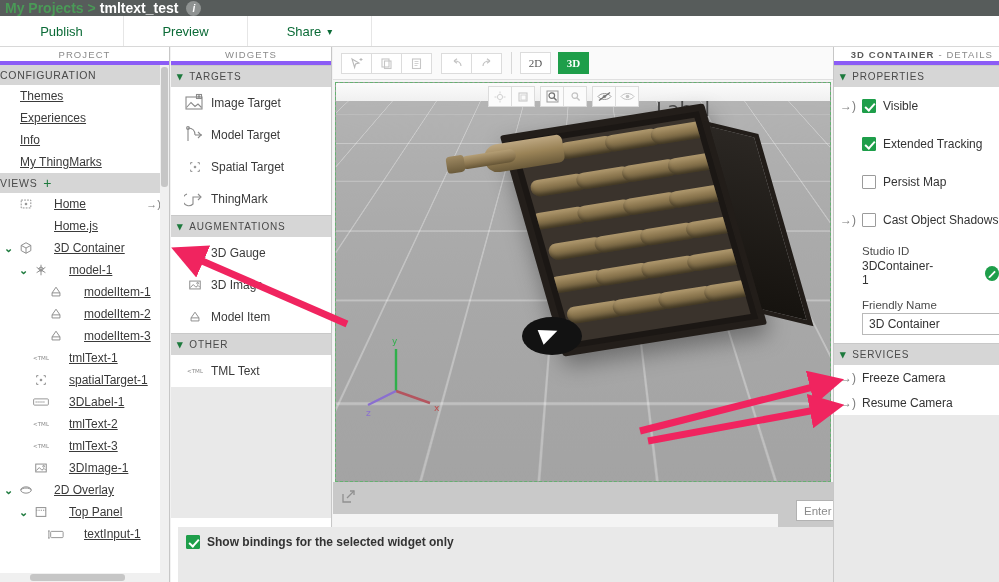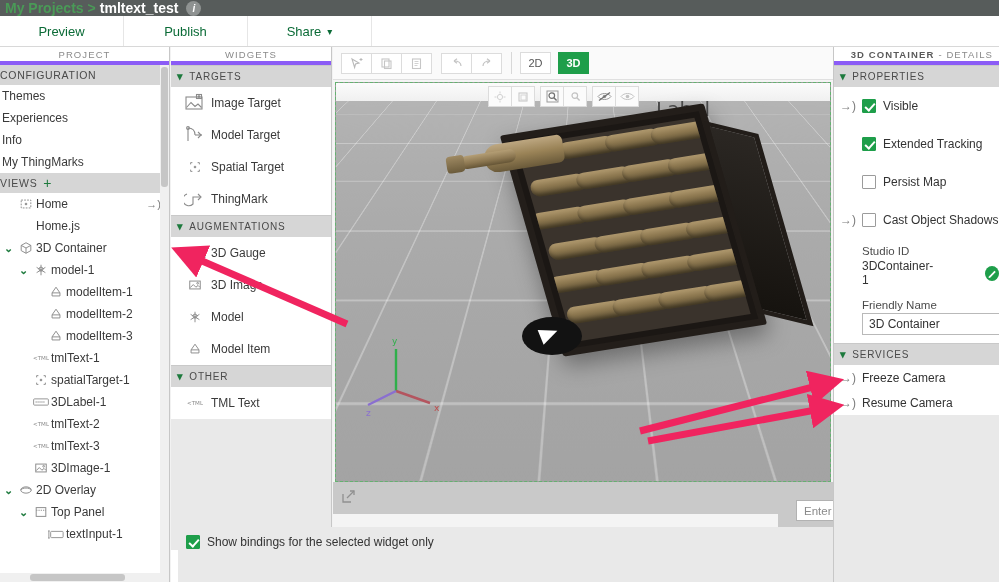--- a/index.html
+++ b/index.html
@@ -68,21 +68,21 @@
   
   #project-tree .shift { margin-left: -27px; }
 
   .tree-row {
     height: 22px; display: flex; align-items: center;
     font-size: 12px; color: #3a3a3a; white-space: nowrap; cursor: pointer;
   }
   .tree-row .chev { width: 13px; color: #1d7a3d; font-size: 11px; font-weight: bold; flex: none; }
   .tree-row .chev.empty { color: transparent; }
   .tree-row .tico { width: 17px; flex: none; display: flex; align-items: center; justify-content: center; }
-  .tree-row .lbl { margin-left: 2px; }
+  .tree-row .lbl { margin-left: 20px; text-decoration: underline; }
   .tree-row .bind-ico { margin-left: auto; margin-right: 8px; color: #7c7c7c; font-size: 11px; }
   .grp-head {
     height: 20px; background: #d6d6d6; display: flex; align-items: center;
     font-size: 10.5px; letter-spacing: 0.7px; color: #4a4a4a; white-space: nowrap;
   }
   .grp-head .plus { color: #1d7a3d; font-size: 14px; margin-left: 6px; font-weight: 300; }
 
   
   #widgets-panel {
     position: absolute; left: 171px; top: 47px; width: 161px; height: 535px;
@@ -107,21 +107,21 @@
   .tool-grp { display: flex; margin-right: 10px; }
   .tool-btn {
     width: 31px; height: 21px; border: 1px solid #dcdcdc; background: #fff;
     margin-right: -1px; display: flex; align-items: center; justify-content: center;
     cursor: pointer;
   }
   .vsep { width: 1px; height: 22px; background: #d8d8d8; margin: 0 8px 0 0; }
   .mode-btn {
     width: 31px; height: 22px; border: 1px solid #dcdcdc; background: #fff;
     display: flex; align-items: center; justify-content: center;
-    font-size: 11px; color: #555; cursor: pointer; margin-right: -1px;
+    font-size: 11px; color: #555; cursor: pointer; margin-right: -1px; font-family: Liberation Serif, serif;
   }
   .mode-btn.active { background: #1e9e4a; border-color: #1e9e4a; color: #fff; font-weight: bold; margin-left: 8px; }
 
   #viewport {
     position: relative; height: 400px; margin: 2px 2px 0 2px;
     border: 1.5px dashed #63b36f; overflow: hidden; background: #9c9c9c;
   }
   #floor {
     position: absolute; left: -120px; top: 18px; width: 740px; height: 420px;
     background:
@@ -216,21 +216,21 @@
   #filter-wrap {
     position: absolute; left: 666px; top: 0; width: 333px; height: 32px;
     background: #c9c9c9; display: flex; align-items: center; padding: 0 8px 0 18px;
   }
   #filter-input {
     width: 100%; height: 21px; border: 1px solid #b2b2b2; background: #fff;
     font-family: "Liberation Sans", sans-serif; font-size: 11.5px;
     padding: 0 7px; color: #333; outline: none;
   }
   #filter-input::placeholder { color: #8b8b8b; }
-  #bindings-check { display: flex; align-items: flex-end; padding: 8px 0 0 8px; }
+  #bindings-check { display: flex; align-items: flex-end; padding: 8px 0 0 8px; font-weight: bold; }
 
   
   #details-panel {
     position: absolute; left: 833px; top: 47px; width: 166px; height: 535px;
     background: #ffffff; border-left: 1px solid #c7c7c7; overflow: hidden;
   }
   #details-panel .panel-title { justify-content: flex-end; padding-right: 6px; }
   #details-panel .panel-title .strong { color: #5a5a5a; font-weight: bold; margin-right: 4px; }
   .prop-row {
     min-height: 27px; display: flex; align-items: center; padding-left: 6px;
@@ -284,22 +284,22 @@
 <div id="app">
 
   <div id="breadcrumb-bar">
     <span class="crumb-link">My Projects</span>
     <span class="crumb-sep">&gt;</span>
     <span class="crumb-cur">tmltext_test</span>
     <span class="info-badge">i</span>
   </div>
 
   <div id="main-toolbar">
+    <div class="tb-btn">Publish</div>
     <div class="tb-btn">Preview</div>
-    <div class="tb-btn">Publish</div>
     <div class="tb-btn">
       <span>Share</span>
       <span class="caret">▾</span>
     </div>
     <div class="tb-spacer"></div>
   </div>
 
   <div id="project-panel">
     <div class="panel-title">PROJECT</div>
     <div id="project-tree">
@@ -550,29 +550,20 @@
         </div>
         <div class="widget-row">
           <span class="wico">
             <svg width="14" height="14" viewBox="0 0 16 16" fill="none" stroke="#8b8b8b" stroke-width="1.1">
               <rect x="2" y="3.5" width="12" height="9"></rect>
               <path d="M2.5 11 L6 7.5 L9 10.5 L11.5 8.5 L13.5 10.5"></path>
               <circle cx="11" cy="6" r="1"></circle>
             </svg>
           </span>
           <span>3D Image</span>
-        </div>
-        <div class="widget-row">
-          <span class="wico">
-            <svg width="14" height="14" viewBox="0 0 16 16" fill="none" stroke="#8b8b8b" stroke-width="1.1">
-              <path d="M8 2 v12 M3 5 L13 11 M13 5 L3 11"></path>
-              <circle cx="8" cy="7" r="2.3"></circle>
-            </svg>
-          </span>
-          <span>Model</span>
         </div>
         <div class="widget-row">
           <span class="wico">
             <svg width="14" height="14" viewBox="0 0 16 16" fill="none" stroke="#8b8b8b" stroke-width="1.1">
               <path d="M8 2.5 L12.5 9 L12.5 12.5 L3.5 12.5 L3.5 9 Z"></path>
               <path d="M3.5 9 H12.5"></path>
             </svg>
           </span>
           <span>Model Item</span>
         </div>

